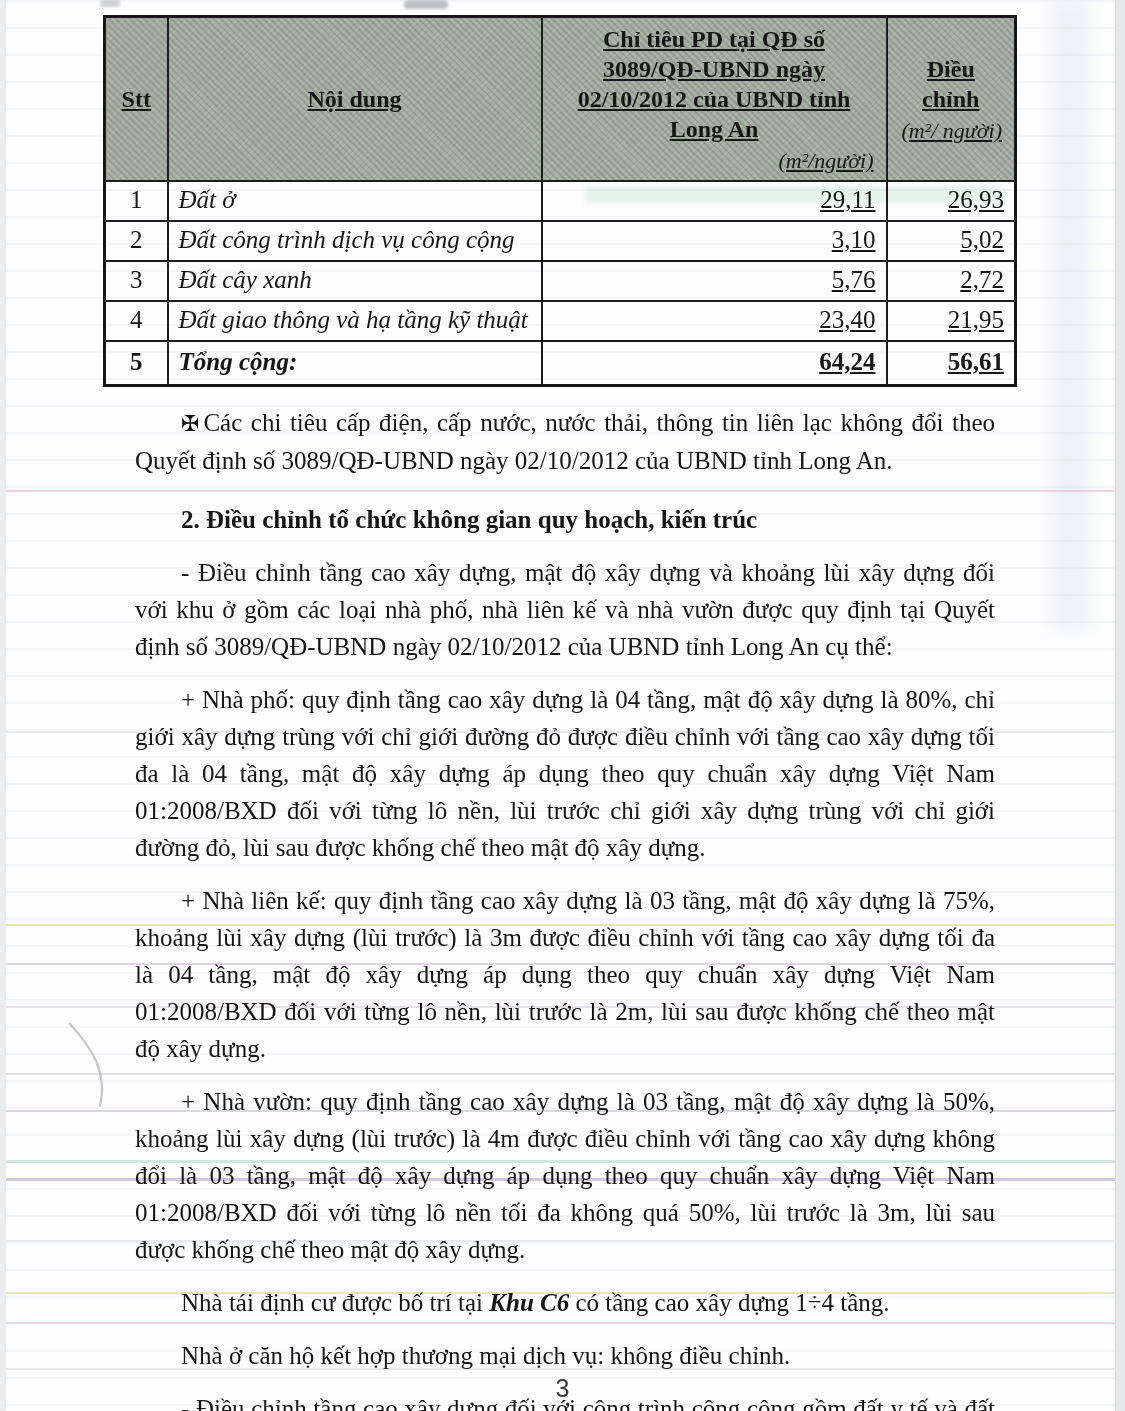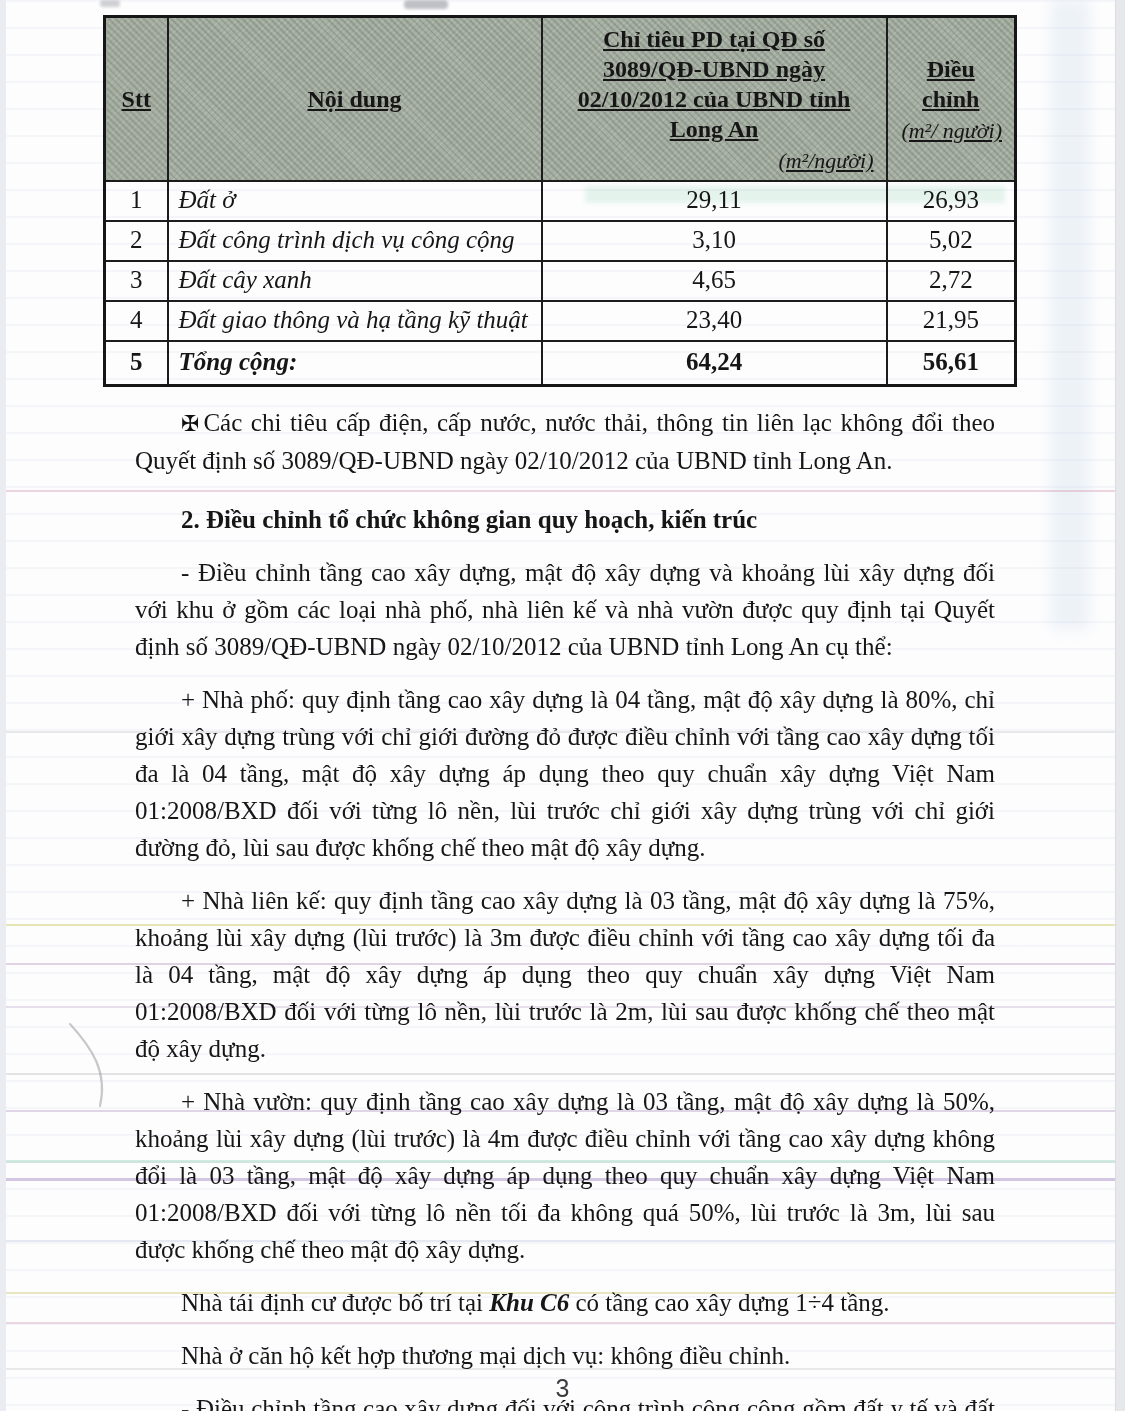--- a/index.html
+++ b/index.html
@@ -35,21 +35,21 @@
     background-color:#a5aea1;
     background-image:
       repeating-linear-gradient(45deg, rgba(55,66,56,.20) 0 2px, rgba(0,0,0,0) 2px 5px),
       repeating-linear-gradient(-45deg, rgba(255,255,255,.16) 0 1px, rgba(0,0,0,0) 1px 4px);
     text-decoration: underline;
   }
   th .unit{display:block;font-style:italic;font-weight:normal;font-size:22px;line-height:27px;margin-top:3px;text-align:right;}
   td{font-size:25px;line-height:34px;padding:1px 10px 3px;vertical-align:top;}
   td.stt{text-align:center;}
   td.nd{text-align:justify;font-style:italic;}
-  td.num{text-align:center;}
+  td.num{text-align:right;text-decoration:underline;}
   tr.total-row td{font-weight:bold;padding-top:3px;padding-bottom:5px;}
 
   
   .p{
     font-size:25px;line-height:37px;text-align:justify;
     text-indent:46px;margin:16px 0;
   }
   .note{margin-top:17px;margin-bottom:20px;}
   .bullet{font-family:"DejaVu Sans",sans-serif;font-size:22px;letter-spacing:4px;color:#101010;}
   .h2{font-weight:bold;font-size:25px;line-height:37px;text-indent:46px;margin:22px 0 4px;}
@@ -119,21 +119,21 @@
       </tr>
       <tr>
         <td class="stt">2</td>
         <td class="nd">Đất công trình dịch vụ công cộng</td>
         <td class="num">3,10</td>
         <td class="num">5,02</td>
       </tr>
       <tr>
         <td class="stt">3</td>
         <td class="nd">Đất cây xanh</td>
-        <td class="num">4,65</td>
+        <td class="num">5,76</td>
         <td class="num">2,72</td>
       </tr>
       <tr>
         <td class="stt">4</td>
         <td class="nd">Đất giao thông và hạ tầng kỹ thuật</td>
         <td class="num">23,40</td>
         <td class="num">21,95</td>
       </tr>
       <tr class="total-row">
         <td class="stt">5</td>

